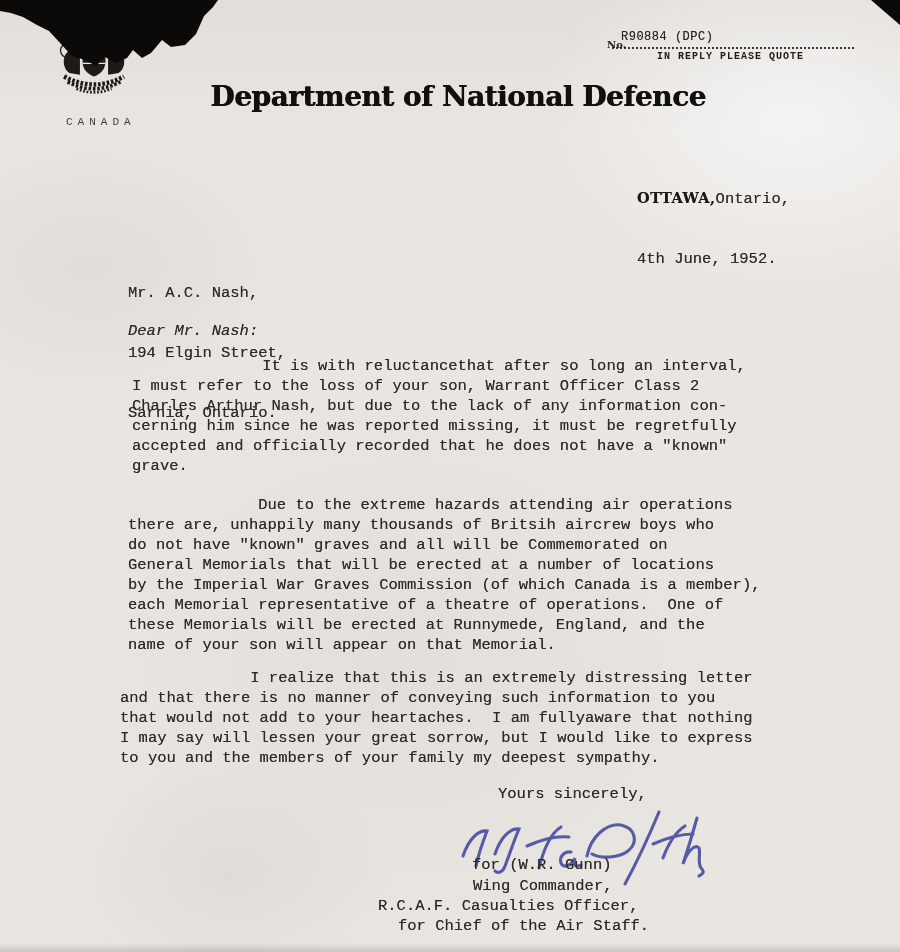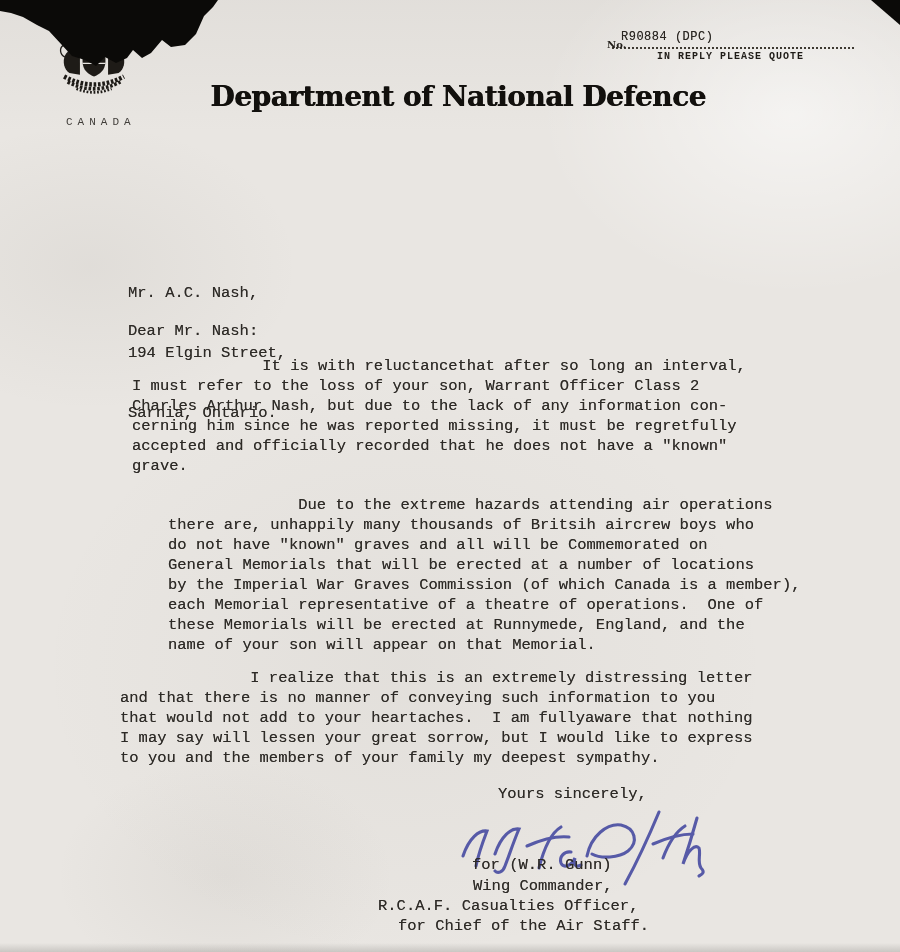--- a/index.html
+++ b/index.html
@@ -58,23 +58,23 @@
   .canada-label{
     left:66px;top:116px;
     font-size:11px;letter-spacing:5px;color:#403d39;font-weight:500;font-family:Liberation Mono, monospace;
   }
   .dateline{left:637px;top:148px;}
   .dateline .city-printed{
     font-family:"DejaVu Serif","Liberation Serif",serif;
     font-weight:bold;font-size:14.5px;color:#1c1915;letter-spacing:0.5px;
   }
   .recipient{left:128px;top:243px;}
-  .salutation{left:128px;top:321px;}
+  .salutation{left:128px;top:321px;font-style:italic;}
   .para1{left:132px;top:356px;}
-  .para2{left:128px;top:495px;margin-left:40px;}
+  .para2{left:128px;top:495px;}
   .para3{left:120px;top:668px;}
   .closing{left:472px;top:784px;margin-left:26px;}
   .sig-svg{left:446px;top:806px;width:262px;height:82px;}
   .sig-line0{left:472px;top:855px;}
   .sig-line1{left:473px;top:876px;}
   .sig-line2{left:378px;top:896px;}
   .sig-line3{left:398px;top:916px;}
   .torn-left{left:0;top:0;width:222px;height:100px;}
   .torn-right{right:0;top:0;width:34px;height:26px;}
   .crest{left:50px;top:20px;width:88px;height:92px;}
@@ -113,20 +113,24 @@
     <polygon fill="#0b0a08" points="5,0 34,0 34,25"></polygon>
   </svg>
 
   <div class="abs reply-heading">IN REPLY PLEASE QUOTE</div>
   <div class="abs dotted-rule"></div>
   <div class="abs no-label">No.</div>
   <div class="abs ref-value">R90884 (DPC)</div>
 
   <div class="abs dept-title">Department of National Defence</div>
 
+  <div class="abs dateline typed">
+    <div><span class="city-printed">OTTAWA,</span><span>Ontario,</span></div>
+    <div>4th June, 1952.</div>
+  </div>
 
   <div class="abs recipient typed">
     <div>Mr. A.C. Nash,</div>
     <div>194 Elgin Street,</div>
     <div>Sarnia, Ontario.</div>
   </div>
 
   <div class="abs salutation typed">Dear Mr. Nash:</div>
 
   <div class="abs para1 typed para">              It is with reluctancethat after so long an interval,

